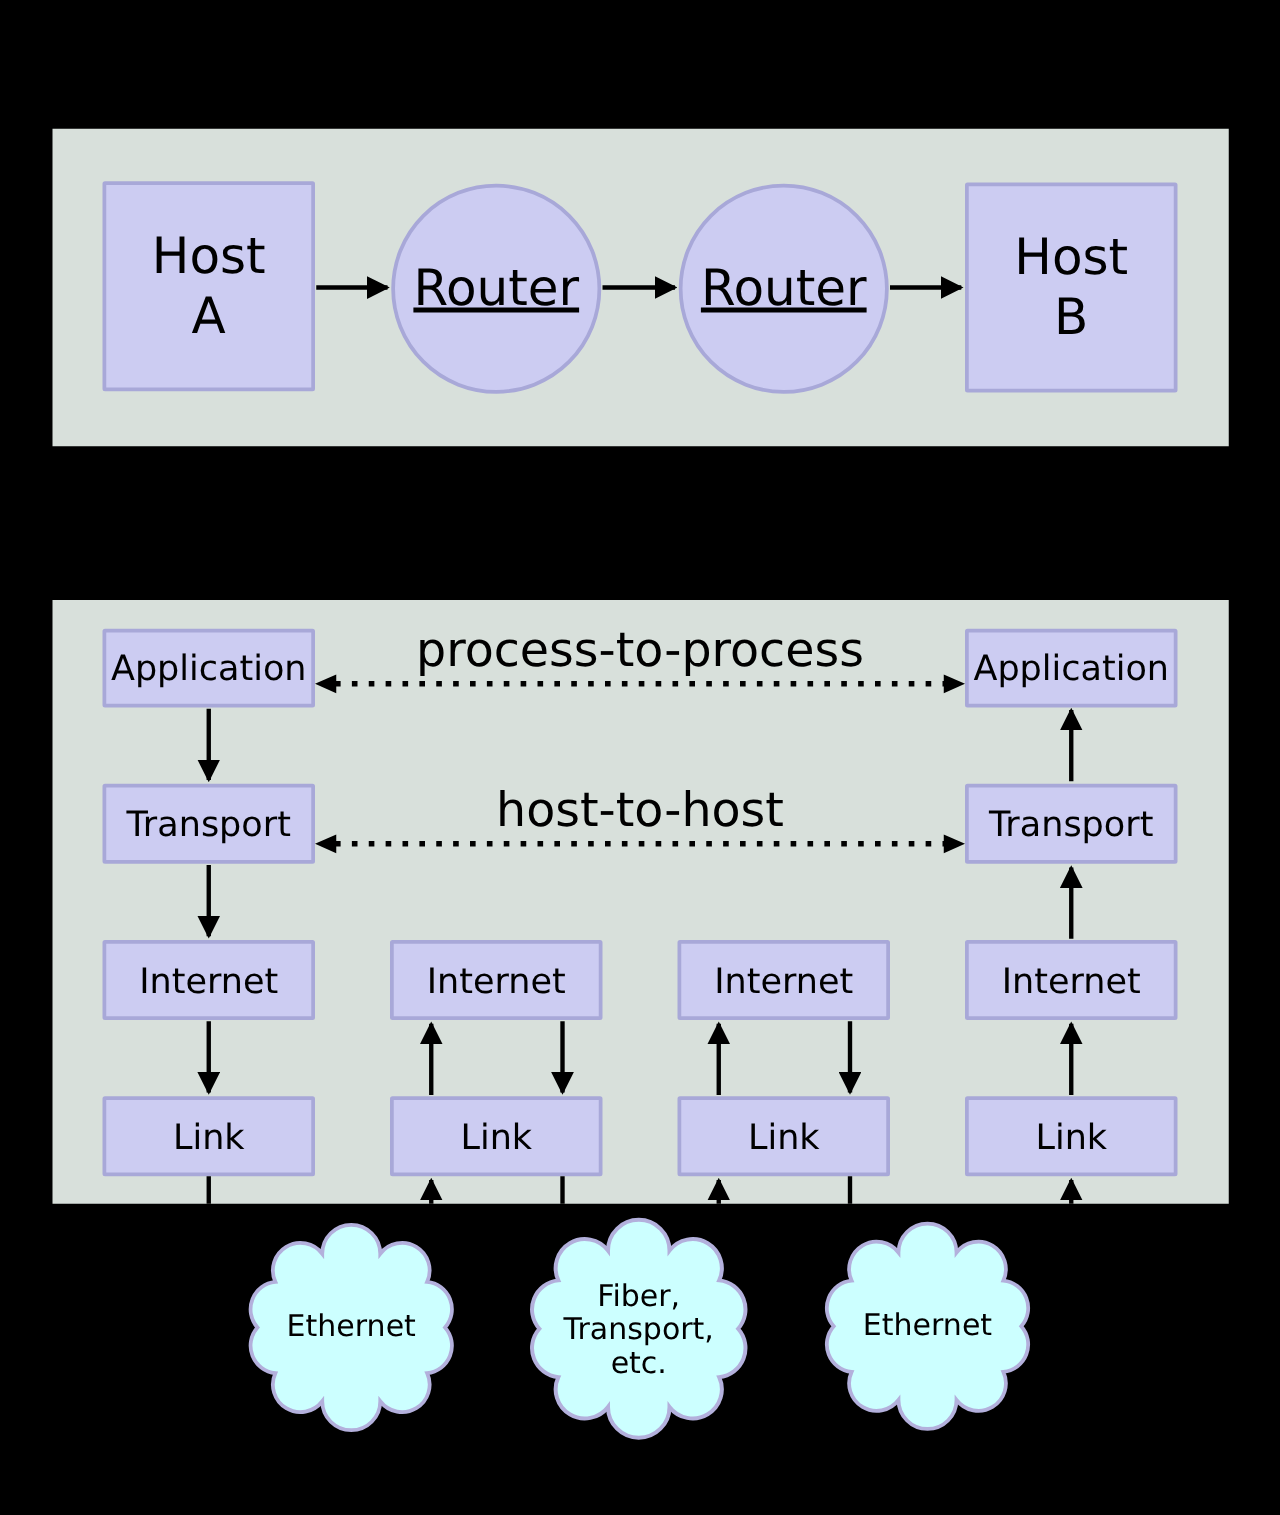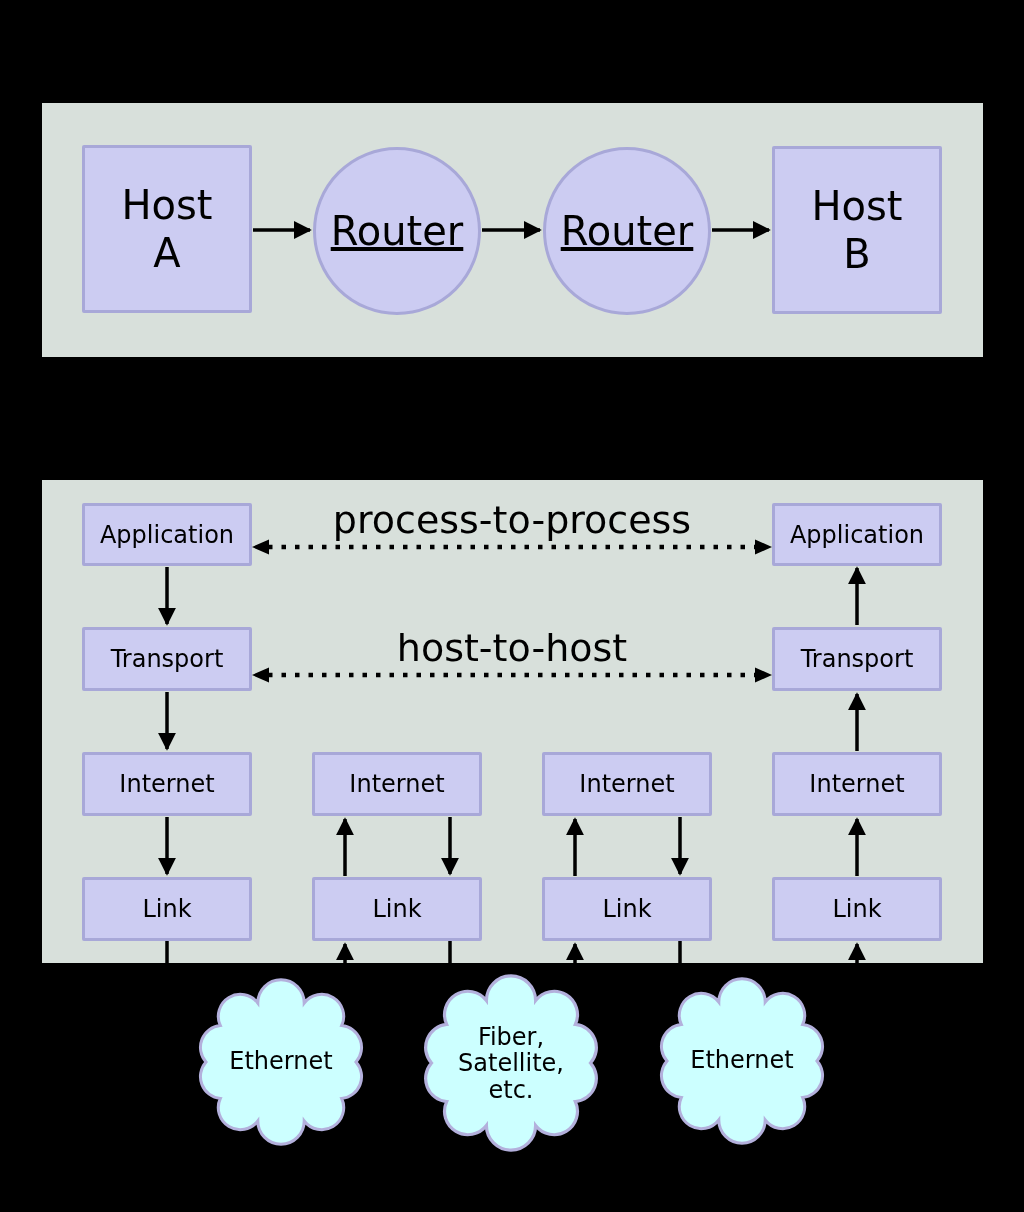--- a/index.html
+++ b/index.html
@@ -10,21 +10,21 @@
   .panel{position:absolute;left:42px;width:941px;background:#d8e0db;}
   .panel-top{top:103px;height:254px;}
   .panel-layers{top:480px;height:483px;}
   .node{
     position:absolute;display:flex;align-items:center;justify-content:center;
     background:#ccccf2;border:3px solid #a8a8d8;box-sizing:border-box;
     text-align:center;border-radius:2px;
   }
   .node.circle{border-radius:50%;text-decoration:underline;}
   .big-label{font-size:40px;line-height:1.2;white-space:pre-line;}
-  .small-label{font-size:24px;}
+  .small-label{font-size:28px;}
   .annotation{
     position:absolute;left:0;width:1024px;text-align:center;
     font-size:38px;color:#000;
   }
   .connectors{position:absolute;left:0;top:0;pointer-events:none;}
   .cloud-label{
     position:absolute;text-align:center;font-size:24px;line-height:1.1;
     white-space:pre-line;color:#000;
   }
 </style>
@@ -164,17 +164,17 @@
         <path d="M 75,0 A 22 22 0 0 1 60.7,36.5 A 22 22 0 0 1 23.2,59 A 22 22 0 0 1 -23.2,59
                  A 22 22 0 0 1 -60.7,36.5 A 22 22 0 0 1 -75,0 A 22 22 0 0 1 -60.7,-36.5
                  A 22 22 0 0 1 -23.2,-59 A 22 22 0 0 1 23.2,-59 A 22 22 0 0 1 60.7,-36.5
                  A 22 22 0 0 1 75,0 Z"></path>
       </g>
     </g>
   </svg>
 
   <div class="cloud-label" style="left:201px;top:1048px;width:160px;">Ethernet</div>
   <div class="cloud-label" style="left:431px;top:1024px;width:160px;">Fiber,
-Satellite,
+Transport,
 etc.</div>
   <div class="cloud-label" style="left:662px;top:1047px;width:160px;">Ethernet</div>
 
 </div>
 
 </body></html>

